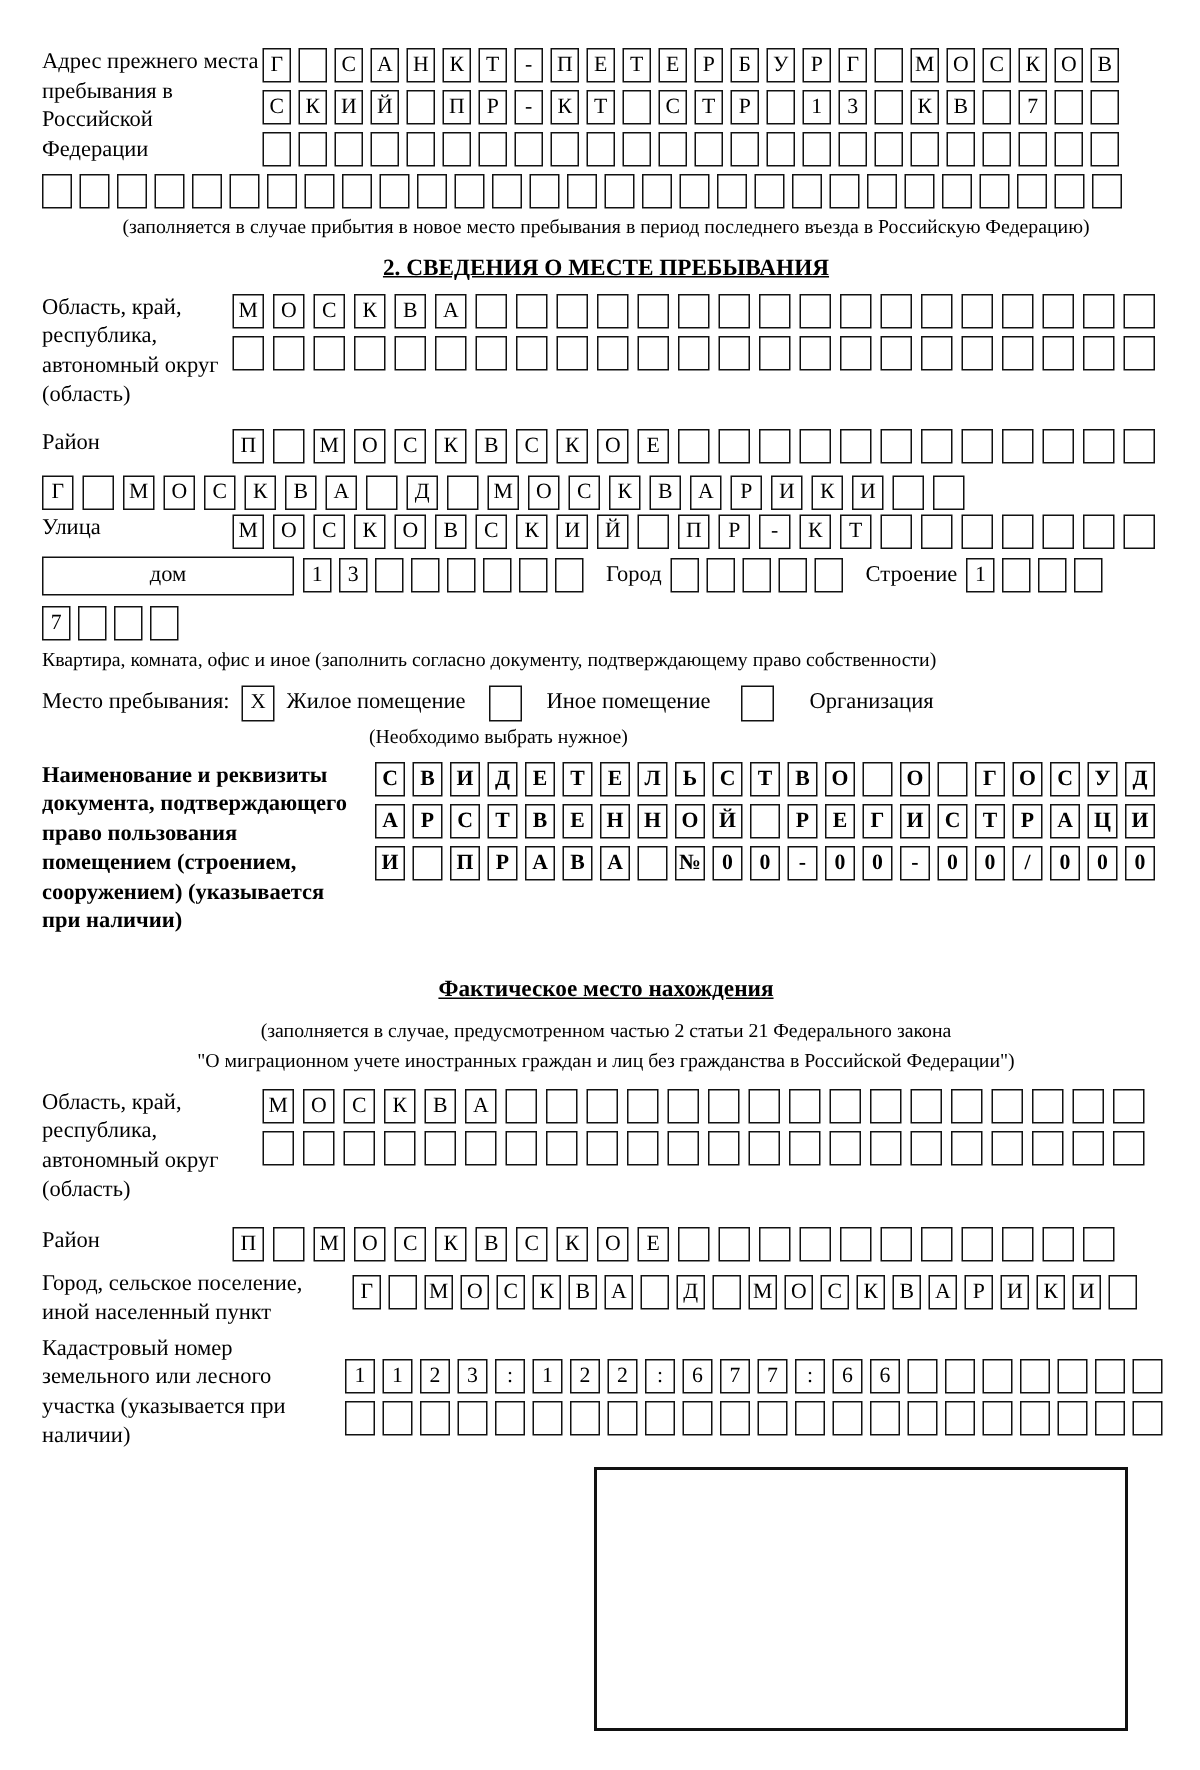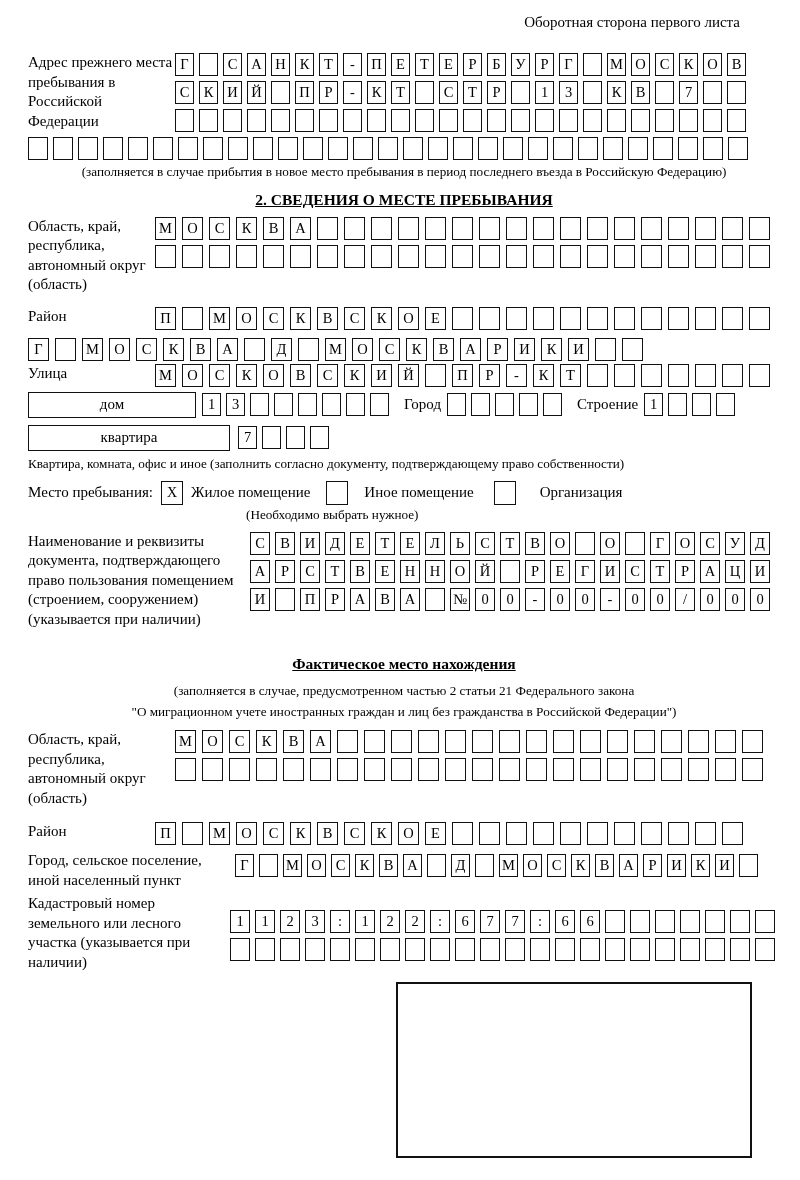--- a/index.html
+++ b/index.html
@@ -53,21 +53,20 @@
   .stamp-box {
     border:2px solid #111; width:356px; height:176px;
     margin-left:368px;
   }
 </style>
 </head>
 <body>
 
 <div class="page">
 
-  <div class="header-note">Оборотная сторона первого листа</div>
 
   <div class="frow" style="margin-top:22px;">
     <div class="label" style="width:147px;">Адрес прежнего места пребывания в Российской Федерации</div>
     <div class="cellrows">
       <div class="cellrow cr24"><span class="cell">Г</span><span class="cell"></span><span class="cell">С</span><span class="cell">А</span><span class="cell">Н</span><span class="cell">К</span><span class="cell">Т</span><span class="cell">-</span><span class="cell">П</span><span class="cell">Е</span><span class="cell">Т</span><span class="cell">Е</span><span class="cell">Р</span><span class="cell">Б</span><span class="cell">У</span><span class="cell">Р</span><span class="cell">Г</span><span class="cell"></span><span class="cell">М</span><span class="cell">О</span><span class="cell">С</span><span class="cell">К</span><span class="cell">О</span><span class="cell">В</span></div>
       <div class="cellrow cr24"><span class="cell">С</span><span class="cell">К</span><span class="cell">И</span><span class="cell">Й</span><span class="cell"></span><span class="cell">П</span><span class="cell">Р</span><span class="cell">-</span><span class="cell">К</span><span class="cell">Т</span><span class="cell"></span><span class="cell">С</span><span class="cell">Т</span><span class="cell">Р</span><span class="cell"></span><span class="cell">1</span><span class="cell">3</span><span class="cell"></span><span class="cell">К</span><span class="cell">В</span><span class="cell"></span><span class="cell">7</span><span class="cell"></span><span class="cell"></span></div>
       <div class="cellrow cr24"><span class="cell"></span><span class="cell"></span><span class="cell"></span><span class="cell"></span><span class="cell"></span><span class="cell"></span><span class="cell"></span><span class="cell"></span><span class="cell"></span><span class="cell"></span><span class="cell"></span><span class="cell"></span><span class="cell"></span><span class="cell"></span><span class="cell"></span><span class="cell"></span><span class="cell"></span><span class="cell"></span><span class="cell"></span><span class="cell"></span><span class="cell"></span><span class="cell"></span><span class="cell"></span><span class="cell"></span></div>
     </div>
   </div>
   <div class="cellrow crFull" style="margin-top:5px;"><span class="cell"></span><span class="cell"></span><span class="cell"></span><span class="cell"></span><span class="cell"></span><span class="cell"></span><span class="cell"></span><span class="cell"></span><span class="cell"></span><span class="cell"></span><span class="cell"></span><span class="cell"></span><span class="cell"></span><span class="cell"></span><span class="cell"></span><span class="cell"></span><span class="cell"></span><span class="cell"></span><span class="cell"></span><span class="cell"></span><span class="cell"></span><span class="cell"></span><span class="cell"></span><span class="cell"></span><span class="cell"></span><span class="cell"></span><span class="cell"></span><span class="cell"></span><span class="cell"></span></div>
@@ -100,37 +99,36 @@
   <div class="frow" style="margin-top:5px; align-items:center; gap:6px;">
     <div class="named-box" style="width:168px;">дом</div>
     <div class="cellrow crH"><span class="cell">1</span><span class="cell">3</span><span class="cell"></span><span class="cell"></span><span class="cell"></span><span class="cell"></span><span class="cell"></span><span class="cell"></span></div>
     <div class="label" style="margin-left:4px;">Город</div>
     <div class="cellrow crH"><span class="cell"></span><span class="cell"></span><span class="cell"></span><span class="cell"></span><span class="cell"></span></div>
     <div class="label" style="margin-left:4px;">Строение</div>
     <div class="cellrow crH"><span class="cell">1</span><span class="cell"></span><span class="cell"></span><span class="cell"></span></div>
   </div>
 
   <div class="frow" style="margin-top:7px; align-items:center; gap:8px;">
-    <div class="named-box" style="width:202px;">квартира</div>
     <div class="cellrow crH"><span class="cell">7</span><span class="cell"></span><span class="cell"></span><span class="cell"></span></div>
   </div>
   <div class="caption" style="margin-top:5px;">Квартира, комната, офис и иное (заполнить согласно документу, подтверждающему право собственности)</div>
 
   <div class="frow" style="margin-top:9px; align-items:center;">
     <div class="label">Место пребывания:</div>
     <span class="chkbox" style="margin-left:8px;">X</span>
     <div class="label" style="margin-left:8px;">Жилое помещение</div>
     <span class="chkbox" style="margin-left:16px;"></span>
     <div class="label" style="margin-left:16px;">Иное помещение</div>
     <span class="chkbox" style="margin-left:20px;"></span>
     <div class="label" style="margin-left:24px;">Организация</div>
   </div>
   <div class="caption" style="margin-left:218px; margin-top:2px;">(Необходимо выбрать нужное)</div>
 
-  <div class="frow" style="margin-top:8px;">
+  <div class="frow" style="margin-top:8px;font-weight:bold;">
     <div class="label" style="width:222px; padding-right:10px;">Наименование и реквизиты документа, подтверждающего право пользования помещением (строением, сооружением) (указывается при наличии)</div>
     <div class="cellrows">
       <div class="cellrow crDoc"><span class="cell">С</span><span class="cell">В</span><span class="cell">И</span><span class="cell">Д</span><span class="cell">Е</span><span class="cell">Т</span><span class="cell">Е</span><span class="cell">Л</span><span class="cell">Ь</span><span class="cell">С</span><span class="cell">Т</span><span class="cell">В</span><span class="cell">О</span><span class="cell"></span><span class="cell">О</span><span class="cell"></span><span class="cell">Г</span><span class="cell">О</span><span class="cell">С</span><span class="cell">У</span><span class="cell">Д</span></div>
       <div class="cellrow crDoc"><span class="cell">А</span><span class="cell">Р</span><span class="cell">С</span><span class="cell">Т</span><span class="cell">В</span><span class="cell">Е</span><span class="cell">Н</span><span class="cell">Н</span><span class="cell">О</span><span class="cell">Й</span><span class="cell"></span><span class="cell">Р</span><span class="cell">Е</span><span class="cell">Г</span><span class="cell">И</span><span class="cell">С</span><span class="cell">Т</span><span class="cell">Р</span><span class="cell">А</span><span class="cell">Ц</span><span class="cell">И</span></div>
       <div class="cellrow crDoc"><span class="cell">И</span><span class="cell"></span><span class="cell">П</span><span class="cell">Р</span><span class="cell">А</span><span class="cell">В</span><span class="cell">А</span><span class="cell"></span><span class="cell">№</span><span class="cell">0</span><span class="cell">0</span><span class="cell">-</span><span class="cell">0</span><span class="cell">0</span><span class="cell">-</span><span class="cell">0</span><span class="cell">0</span><span class="cell">/</span><span class="cell">0</span><span class="cell">0</span><span class="cell">0</span></div>
     </div>
   </div>
 
   <div class="section-title" style="margin-top:26px;">Фактическое место нахождения</div>
   <div class="caption caption-center" style="margin-top:10px;">(заполняется в случае, предусмотренном частью 2 статьи 21 Федерального закона</div>

